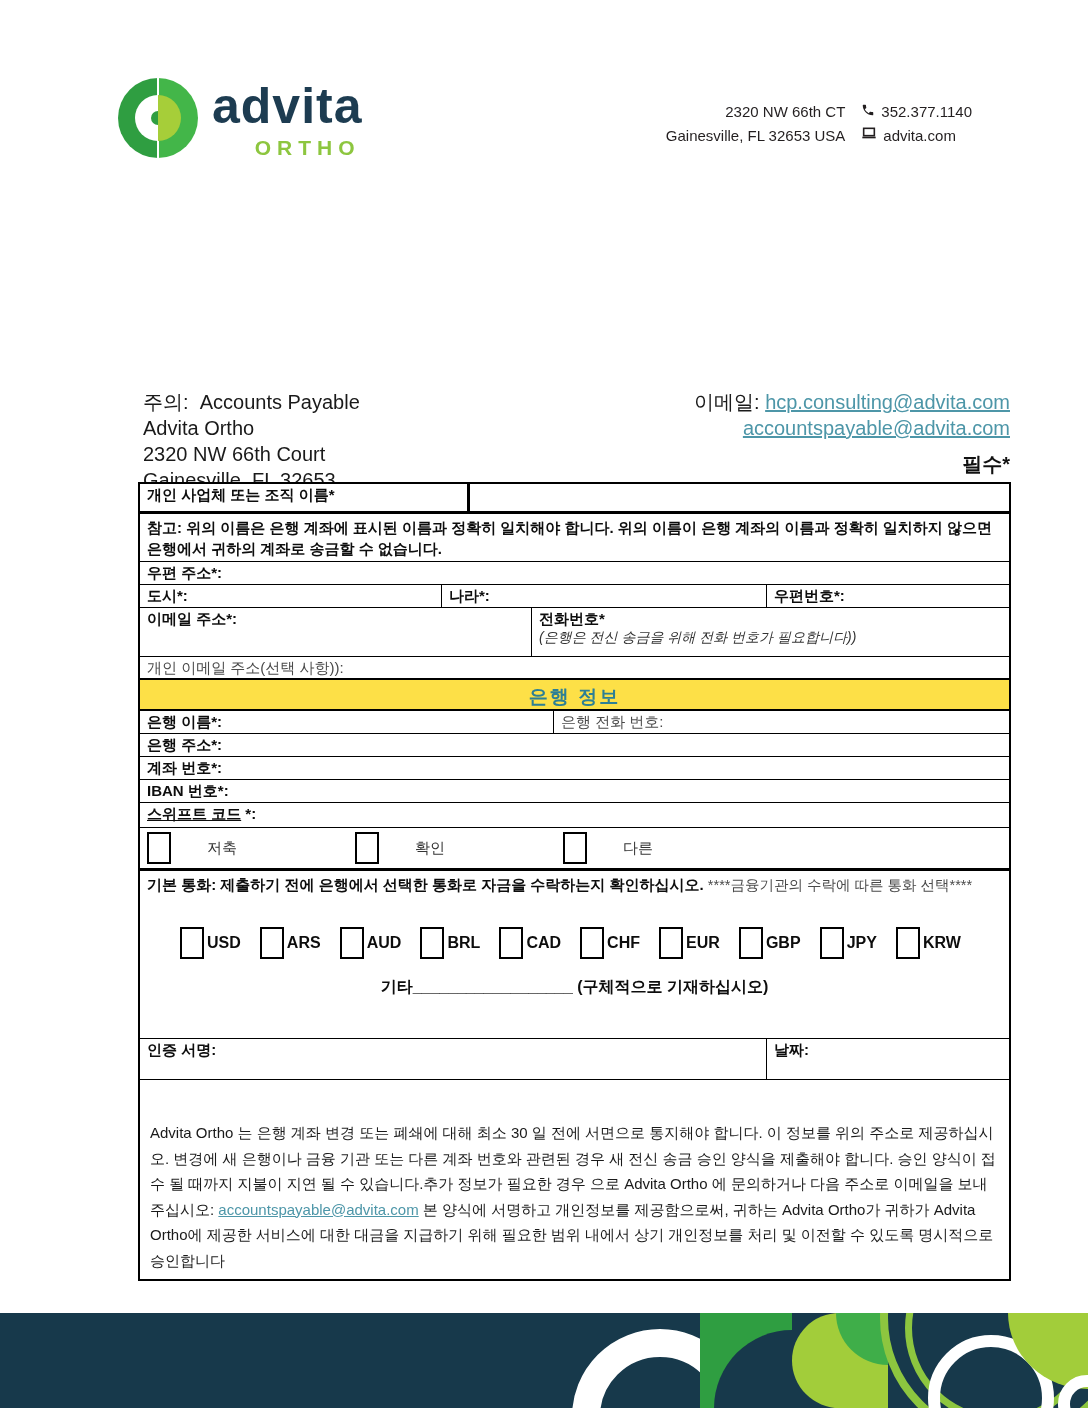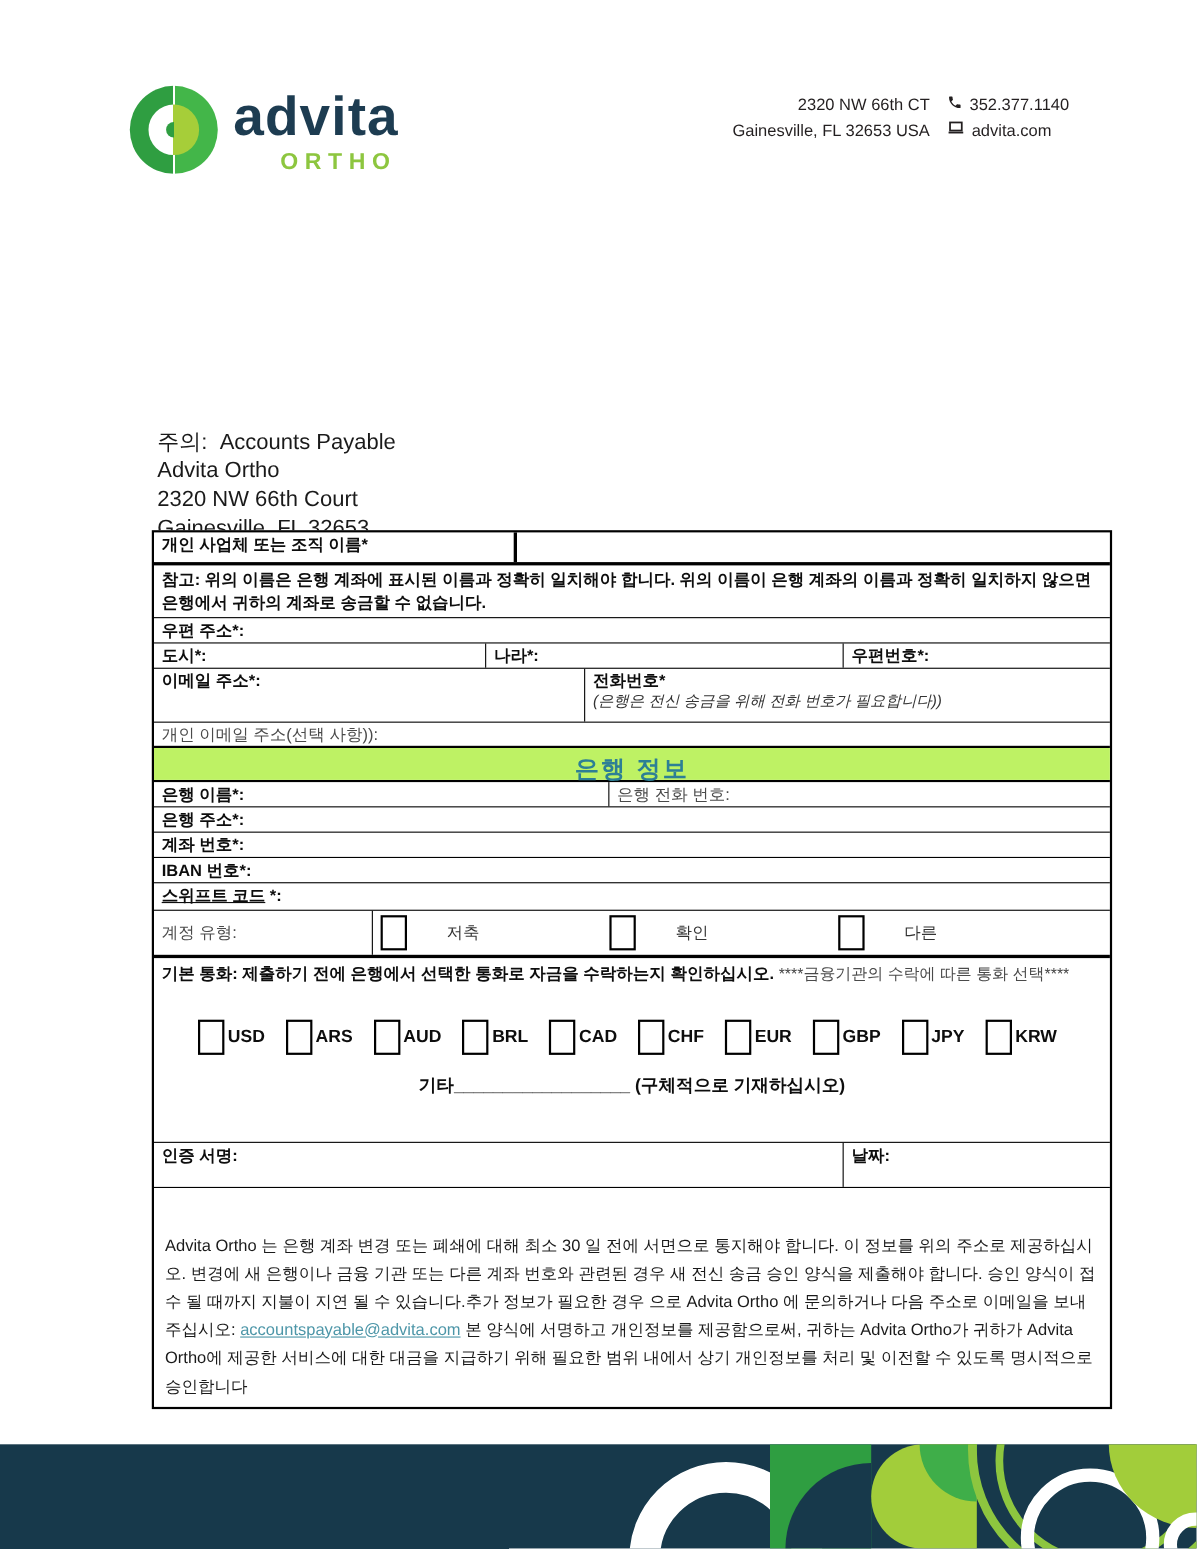--- a/index.html
+++ b/index.html
@@ -12,21 +12,21 @@
   .logo-mark { position:relative; width:80px; height:80px; border-radius:50%;
                background:linear-gradient(90deg,#2f9e41 49%,#ffffff 49%,#ffffff 51%,#43b649 51%); }
   .logo-mark .inner { position:absolute; left:50%; top:50%; width:46px; height:46px; transform:translate(-50%,-50%);
                border-radius:50%; background:linear-gradient(90deg,#ffffff 49%,#a6ce39 49%); }
   .logo-mark .core { position:absolute; left:50%; top:50%; width:14px; height:14px; transform:translate(-50%,-50%);
                border-radius:50%; background:linear-gradient(90deg,#2f9e41 50%,#a6ce39 50%); }
   .logo-text { display:flex; flex-direction:column; align-items:flex-end; }
   .logo-word { font-size:50px; font-weight:bold; color:#1d3c51; letter-spacing:1px; line-height:56px; }
   .logo-sub  { font-size:21px; font-weight:bold; color:#8dc63f; letter-spacing:6px; margin-top:2px; margin-right:2px; }
 
-  .contact { position:absolute; right:116px; top:84px; display:flex; gap:16px; font-size:15px; color:#231f20; font-weight:500;margin-left:40px; }
+  .contact { position:absolute; right:116px; top:100px; display:flex; gap:16px; font-size:15px; color:#231f20; font-weight:500;margin-left:40px; }
   .contact .addr { text-align:right; line-height:24px; }
   .contact .links { line-height:24px; }
   .contact .row { display:flex; align-items:center; gap:6px; height:24px; }
 
   
   .intro { position:absolute; left:0; right:0; top:220px; text-align:center; }
   .intro .title { font-size:21px; font-weight:bold; color:#215968; letter-spacing:1px; }
   .intro .subtitle { margin:14px auto 0; width:840px; font-size:16.5px; color:#31849b; line-height:26px; }
   .intro .subtitle2 { margin-top:8px; font-size:16.5px; color:#31849b; }
   .intro .instruction { margin-top:24px; font-size:16.5px; font-weight:bold; color:#16405c; }
@@ -43,21 +43,21 @@
   .frow { display:flex; border-bottom:1.5px solid #000; }
   .frow:last-child { border-bottom:none; }
   .fcell { padding:2px 7px; font-size:15px; }
   .fcell.rb { border-right:1.5px solid #000; }
   .fcell.rb3 { border-right:3px solid #000; }
   .b { font-weight:bold; color:#0d0d0d; }
   .gray { color:#4a4a4a; }
   .thickb { border-bottom:3px solid #000 !important; }
   .medb { border-bottom:2.5px solid #000 !important; }
 
-  .bank-header { background:#bef264; text-align:center; font-size:22px; font-weight:bold; color:#2d7f95;
+  .bank-header { background:#fde047; text-align:center; font-size:19px; font-weight:bold; color:#2d7f95;
                  padding:4px 0; letter-spacing:2px; }
 
   .cb { display:inline-block; width:24px; height:32px; border:2.5px solid #000; background:#fff; vertical-align:middle; }
   .acct-cell { display:flex; align-items:center; padding:5px 7px; }
   .acct-cell .lbl { margin-left:36px; font-size:15px; color:#333; }
 
   .cur-row { display:flex; justify-content:space-between; padding:0 48px 0 40px; margin-top:30px; }
   .cur-item { display:flex; align-items:center; gap:3px; }
   .cur-item .lbl { font-size:16px; font-weight:bold; color:#0d0d0d; }
   .other-line { text-align:center; margin-top:18px; font-size:16px; font-weight:bold; color:#0d0d0d; }
@@ -116,20 +116,30 @@
   <div class="payee clearfix">
     <div class="left">
       <div>
         <span>주의:</span>&nbsp;
         <span>Accounts Payable</span>
       </div>
       <div>Advita Ortho</div>
       <div>2320 NW 66th Court</div>
       <div>Gainesville, FL 32653</div>
     </div>
+    <div class="right">
+      <div>
+        <span>이메일:</span>
+        <a class="mail" href="#">hcp.consulting@advita.com</a>
+      </div>
+      <div>
+        <a class="mail" href="#">accountspayable@advita.com</a>
+      </div>
+      <div class="required-note">필수*</div>
+    </div>
   </div>
 
   <div class="ftable">
 
     <div class="frow thickb" style="height:30px;">
       <div class="fcell rb3 b" style="width:330px;">개인 사업체 또는 조직 이름*</div>
       <div class="fcell" style="flex:1;"></div>
     </div>
 
     <div class="frow" style="min-height:44px;">
@@ -179,21 +189,20 @@
       <div class="fcell b" style="flex:1;">IBAN 번호*:</div>
     </div>
 
     <div class="frow" style="height:25px;">
       <div class="fcell b" style="flex:1;">
         <span style="text-decoration:underline;">스위프트 코드</span><span> *:</span>
       </div>
     </div>
 
     <div class="frow thickb" style="height:43px;">
-      <div class="fcell rb gray" style="width:199px; display:flex; align-items:center;">계정 유형:</div>
       <div class="acct-cell rb" style="width:208px;">
         <span class="cb"></span>
         <span class="lbl">저축</span>
       </div>
       <div class="acct-cell rb" style="width:208px;">
         <span class="cb"></span>
         <span class="lbl">확인</span>
       </div>
       <div class="acct-cell" style="flex:1;">
         <span class="cb"></span>

